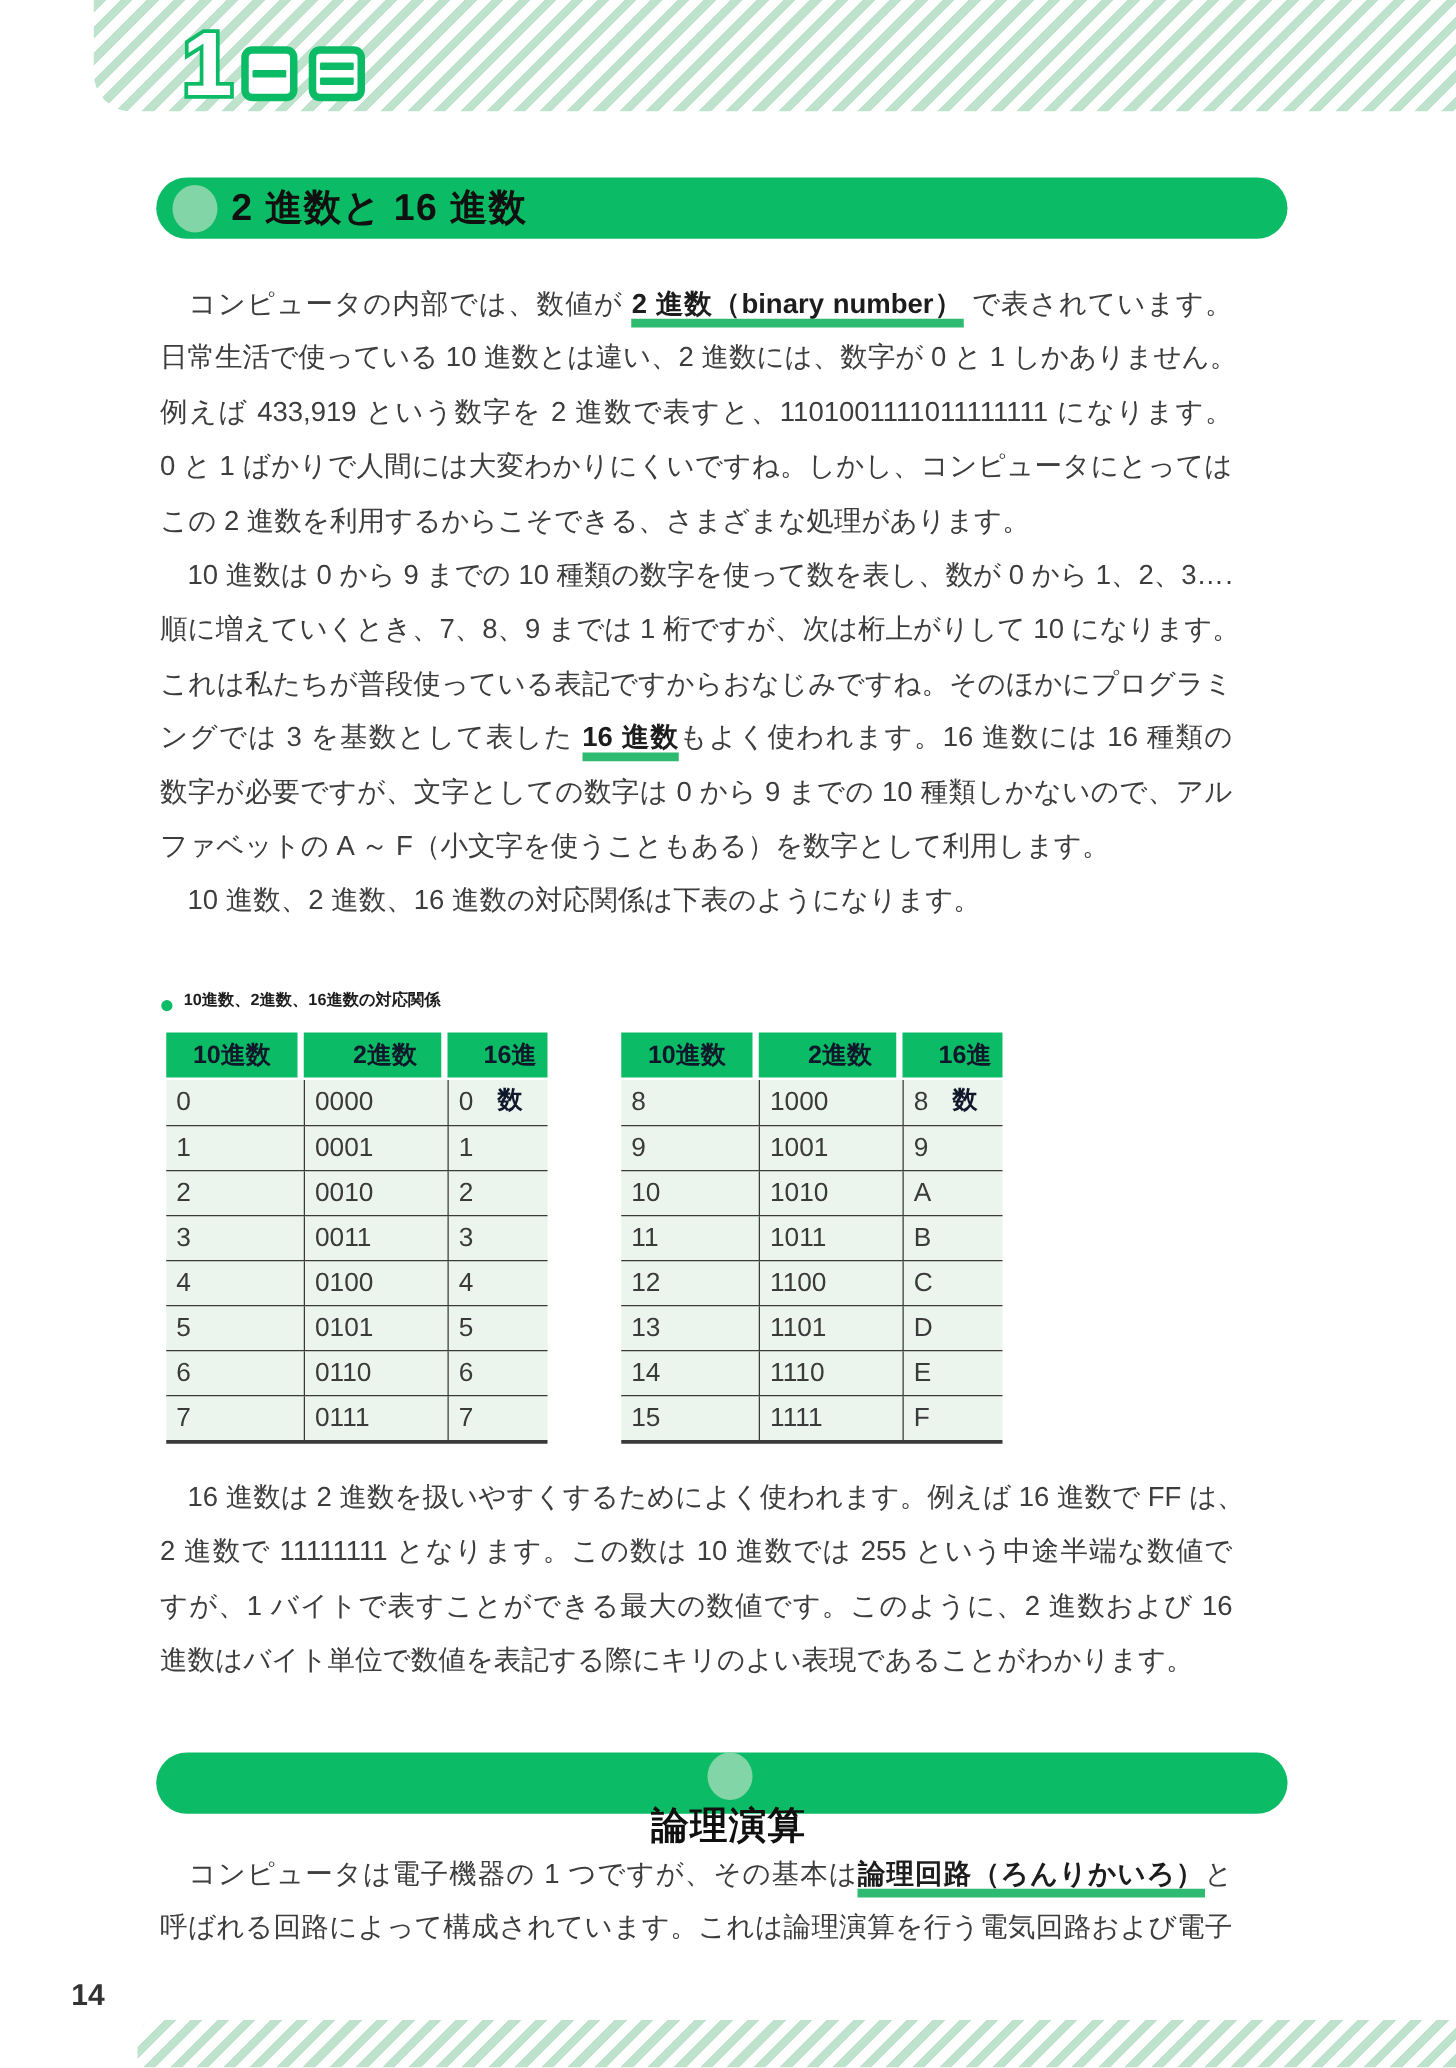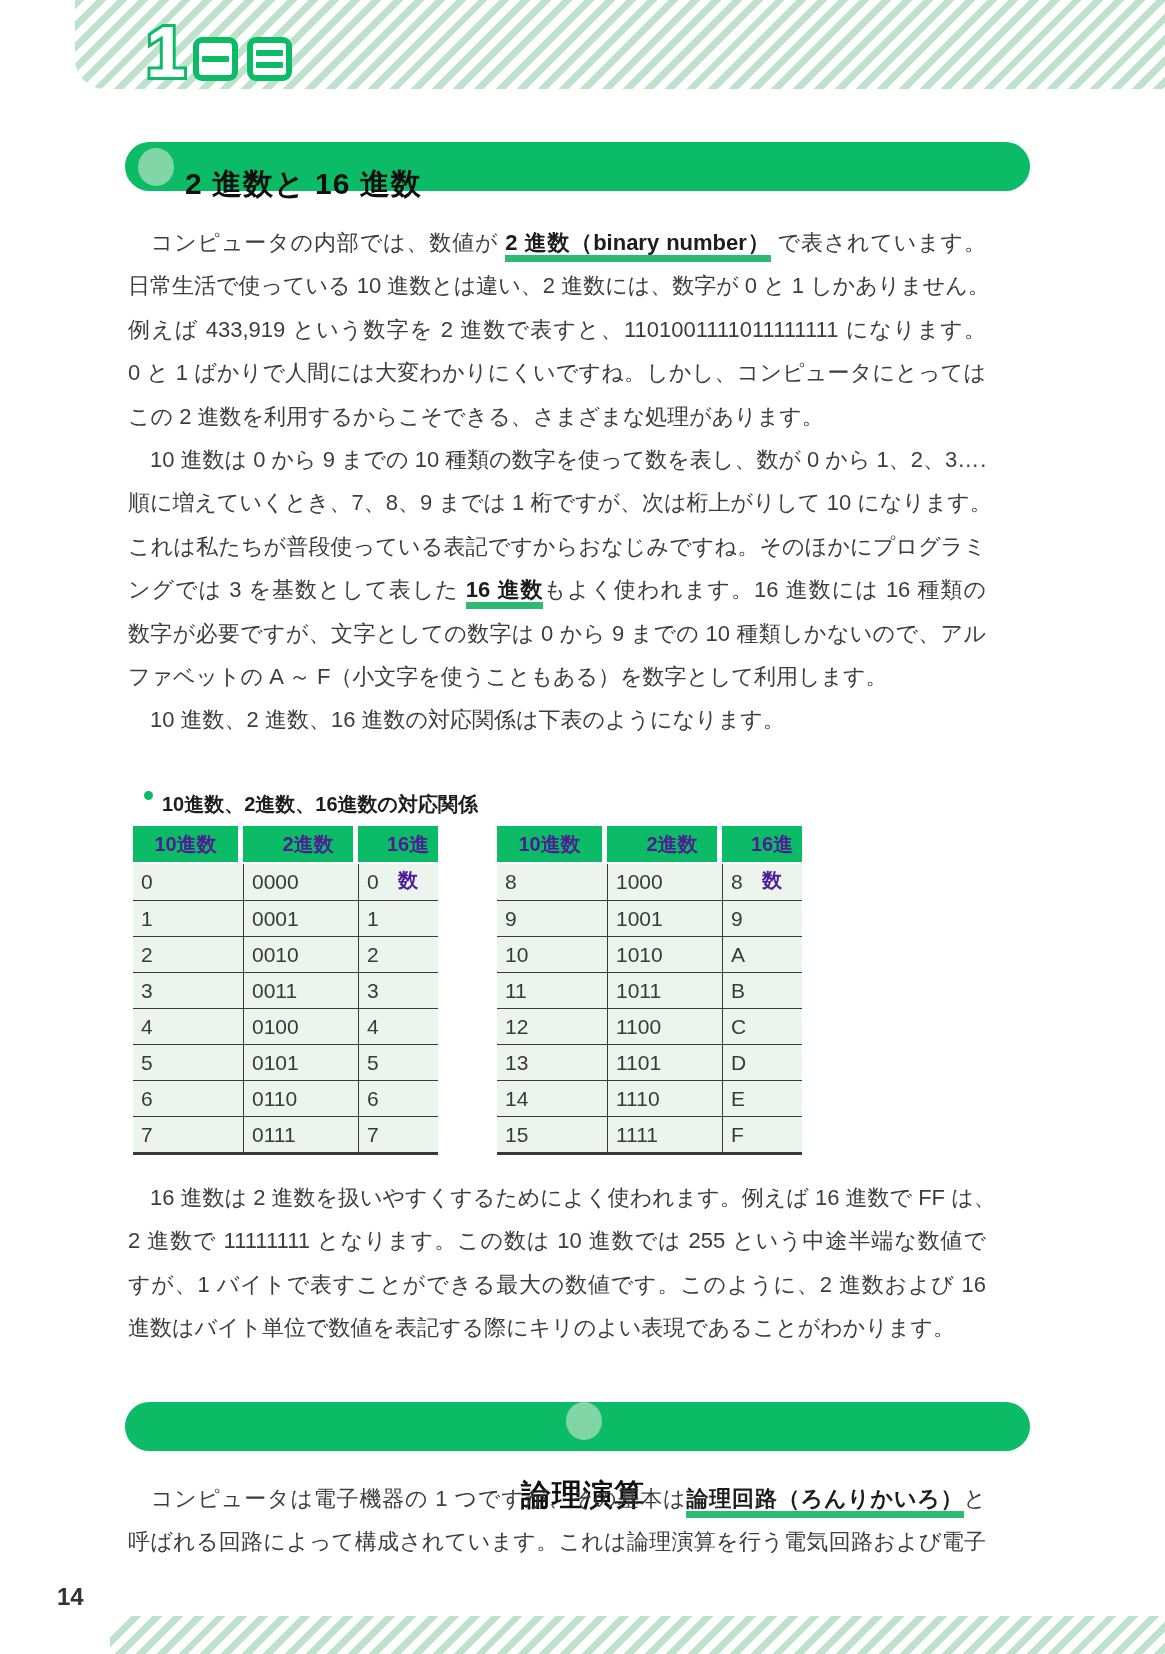--- a/index.html
+++ b/index.html
@@ -38,50 +38,50 @@
     background:#ffffff;display:flex;flex-direction:column;justify-content:space-evenly;
     padding:0 3px;margin-bottom:3px;
   }
   .kanji-box .bar{height:6px;background:var(--green);border-radius:1px;}
   
   .section-bar{
     position:absolute;left:125px;width:905px;height:49px;background:var(--green);
     border-radius:26px;display:flex;align-items:center;
   }
   .bar-dot{width:36px;height:38px;border-radius:50%;background:var(--green-light);margin-left:13px;flex:none;}
-  .bar-title{font-size:30px;font-weight:700;color:#101010;margin-left:11px;letter-spacing:1px;margin-top:35px;}
+  .bar-title{font-size:30px;font-weight:700;color:#101010;margin-left:11px;letter-spacing:1px;}
   #section-bar-1{top:142px;}
   #section-bar-2{top:1402px;flex-direction:column;}
   
   .textblock{position:absolute;left:128px;width:858px;color:var(--text);font-size:22px;}
   #p-block-1{top:221px;}
   #p-block-2{top:1176px;}
   #p-block-3{top:1477px;}
   .line{
     height:43.4px;line-height:43.4px;
     text-align:justify;text-align-last:justify;text-justify:inter-character;
     overflow:hidden;white-space:pre;
   }
   .line.short{text-align:left;text-align-last:left;}
   .em{
     font-weight:700;color:#1d1d1d;
     border-bottom:7px solid var(--green-underline);
   }
   
   .table-caption{
-    position:absolute;left:144px;top:791px;display:flex;align-items:flex-start;gap:9px;
-    font-size:20px;font-weight:700;color:#1d1d1d;
+    position:absolute;left:129px;top:791px;display:flex;align-items:flex-end;gap:9px;
+    font-size:13px;font-weight:700;color:#1d1d1d;
   }
   .caption-dot{width:9px;height:9px;border-radius:50%;background:var(--green);flex:none;}
   .num-table{position:absolute;top:826px;width:305px;border-bottom:3px solid var(--line);}
   #table-left{left:133px;}
   #table-right{left:497px;}
   .t-hrow{display:flex;height:36px;margin-bottom:2px;}
   .t-hcell{
-    background:var(--green);color:#4c1d95;font-weight:700;font-size:20px;
+    background:var(--green);color:#0f172a;font-weight:700;font-size:20px;
     text-align:center;line-height:36px;
   }
   .t-hcell + .t-hcell{margin-left:5px;padding-left:20px;}
   .t-hcell.c1{width:105px;}
   .t-hcell.c2{width:110px;}
   .t-hcell.c3{flex:1;}
   .t-body .t-row{display:flex;height:36px;background:var(--row-bg);border-top:1.6px solid var(--line);}
   .t-body .t-row:first-child{border-top:none;}
   .t-cell{font-size:21px;color:var(--line);line-height:35px;padding-left:8px;}
   .t-cell.c1{width:110px;}

